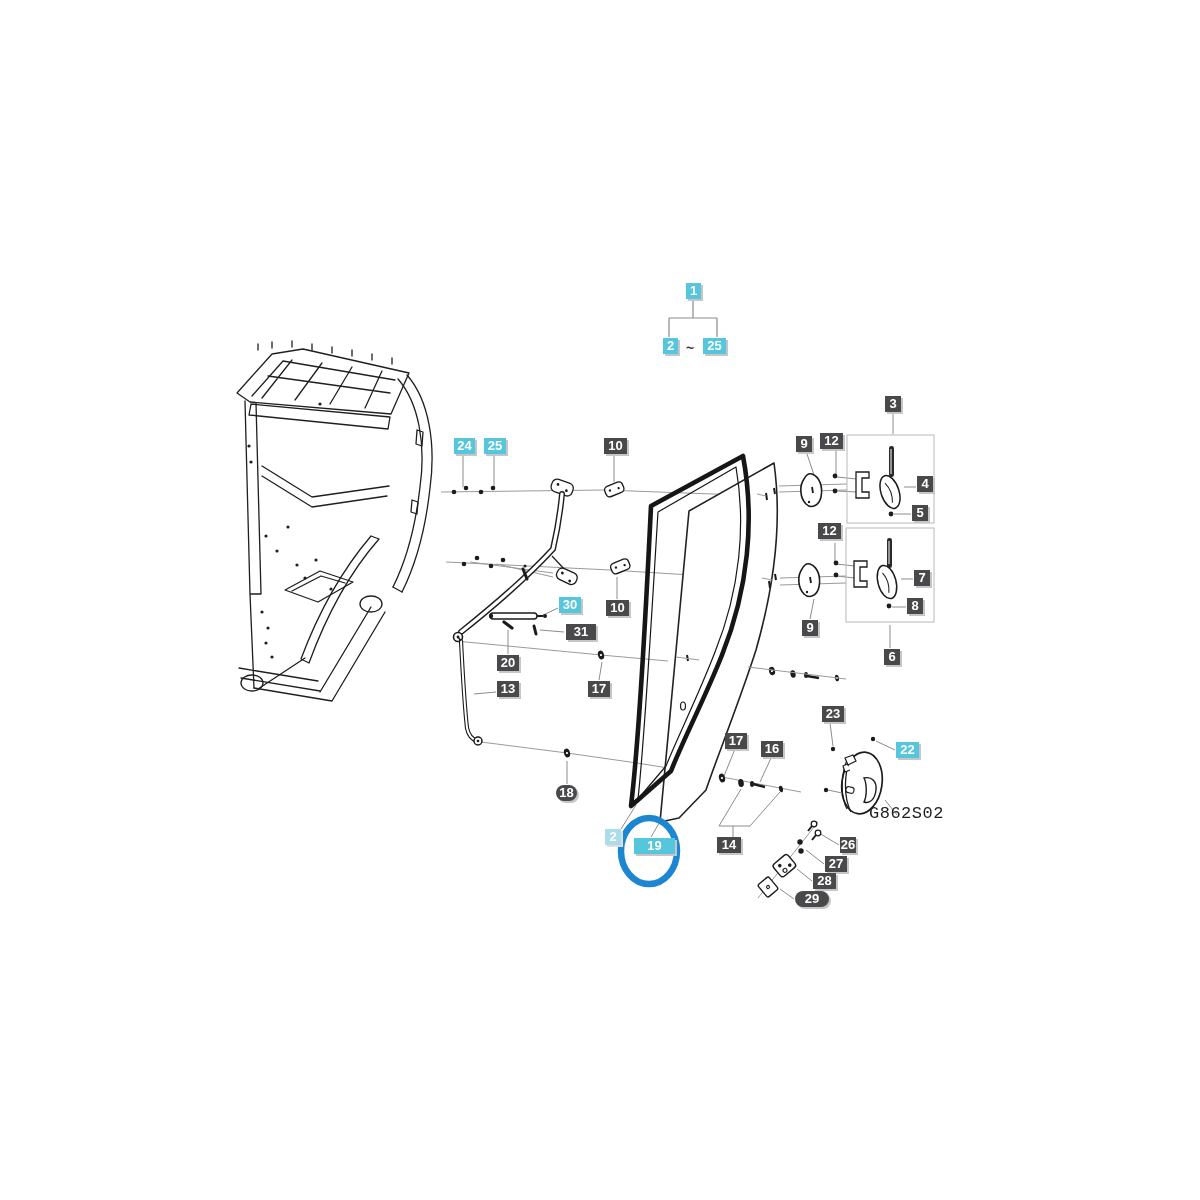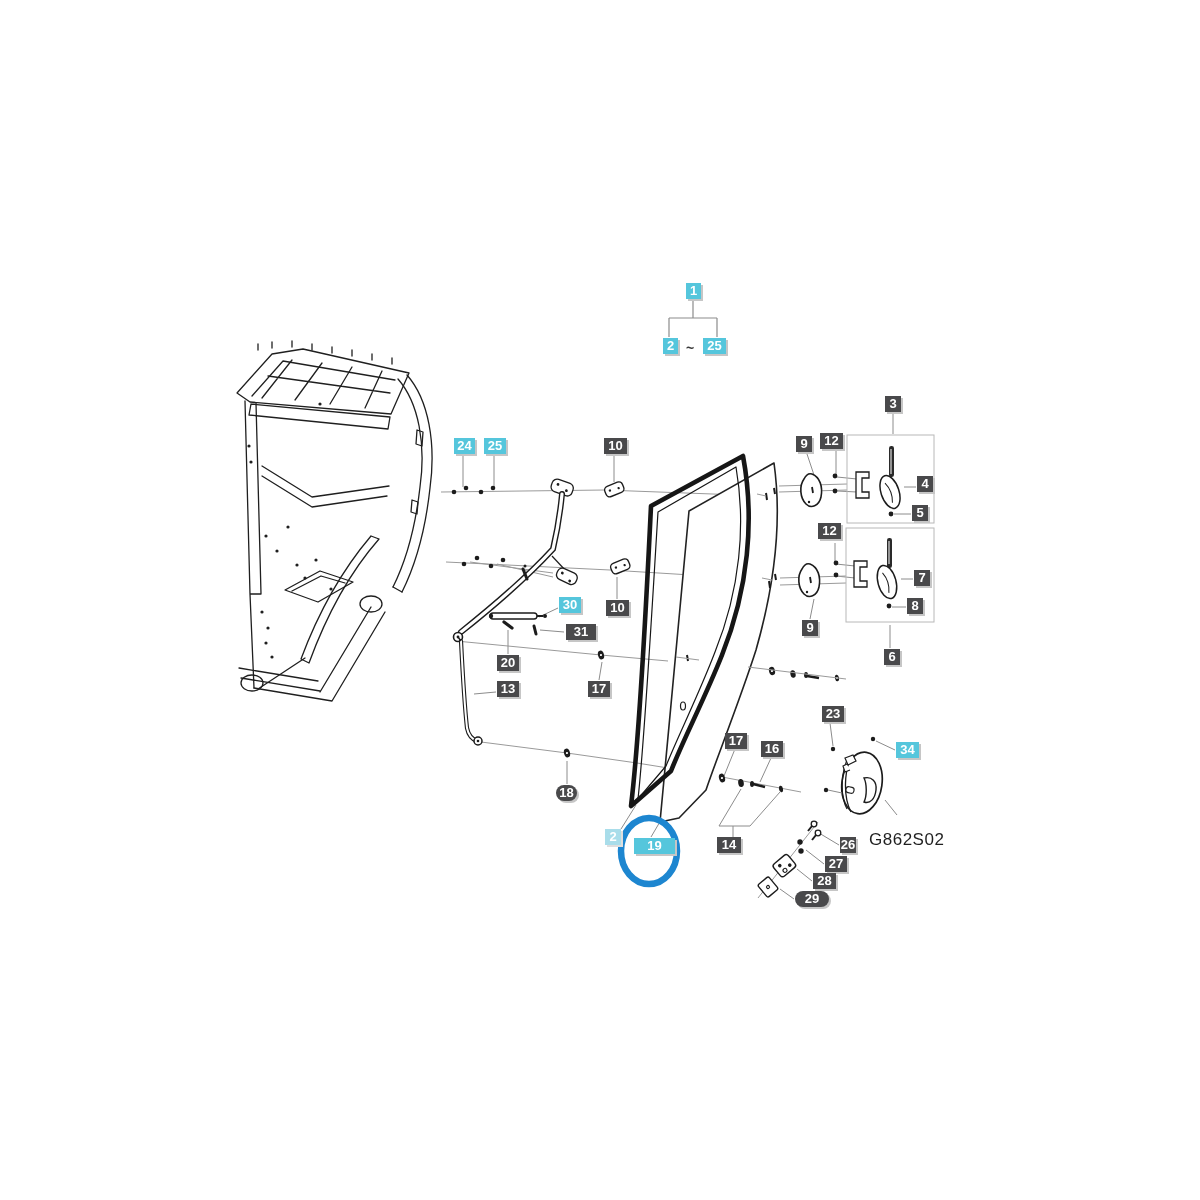--- a/index.html
+++ b/index.html
@@ -301,21 +301,21 @@
     </g>
     <g transform="rotate(-40 768 887)">
       <rect x="761" y="879" width="14" height="16" rx="2" fill="#fff" stroke="#1c1c1c" stroke-width="1.4"></rect>
       <circle cx="768" cy="887" r="1.5" fill="none" stroke="#1c1c1c" stroke-width="1.1"></circle>
     </g>
   </g>
 
   <ellipse cx="649" cy="851" rx="28" ry="33" fill="none" stroke="#1d86d0" stroke-width="6.5"></ellipse>
 </svg>
 
-  <div class="figcode" style="left:869px;top:830px;">G862S02</div>
+  <div class="figcode" style="left:869px;top:804px;font-family:Liberation Mono, monospace;">G862S02</div>
   <div class="tilde" style="left:686px;top:340px;">~</div>
 
   <div id="labels-layer">
       <div class="plabel cyan" style="left: 686px; top: 283px; width: 15px;">1</div>
       <div class="plabel cyan" style="left: 663px; top: 338px; width: 15px;">2</div>
       <div class="plabel cyan" style="left: 703px; top: 338px; width: 23px;">25</div>
       <div class="plabel dark" style="left: 885px; top: 396px; width: 16px;">3</div>
       <div class="plabel cyan" style="left: 454px; top: 438px; width: 21px;">24</div>
       <div class="plabel cyan" style="left: 484px; top: 438px; width: 22px;">25</div>
       <div class="plabel dark" style="left: 604px; top: 438px; width: 23px;">10</div>
@@ -334,19 +334,19 @@
       <div class="plabel dark" style="left: 497px; top: 655px; width: 22px;">20</div>
       <div class="plabel dark" style="left: 497px; top: 681px; width: 22px;">13</div>
       <div class="plabel dark" style="left: 588px; top: 681px; width: 22px;">17</div>
       <div class="plabel dark" style="left: 556px; top: 785px; width: 21px; border-radius: 8px;">18</div>
       <div class="plabel faded" style="left: 605px; top: 829px; width: 16px;">2</div>
       <div class="plabel cyan" style="left: 634px; top: 838px; width: 41px;">19</div>
       <div class="plabel dark" style="left: 717px; top: 837px; width: 24px;">14</div>
       <div class="plabel dark" style="left: 725px; top: 733px; width: 22px;">17</div>
       <div class="plabel dark" style="left: 761px; top: 741px; width: 22px;">16</div>
       <div class="plabel dark" style="left: 822px; top: 706px; width: 22px;">23</div>
-      <div class="plabel cyan" style="left: 896px; top: 742px; width: 23px;">34</div>
+      <div class="plabel cyan" style="left: 896px; top: 742px; width: 23px;">22</div>
       <div class="plabel dark" style="left: 840px; top: 837px; width: 16px;">26</div>
       <div class="plabel dark" style="left: 825px; top: 856px; width: 22px;">27</div>
       <div class="plabel dark" style="left: 813px; top: 873px; width: 23px;">28</div>
       <div class="plabel dark" style="left: 795px; top: 891px; width: 34px; border-radius: 8px;">29</div>
     </div>
 </div>
 
 </body></html>

